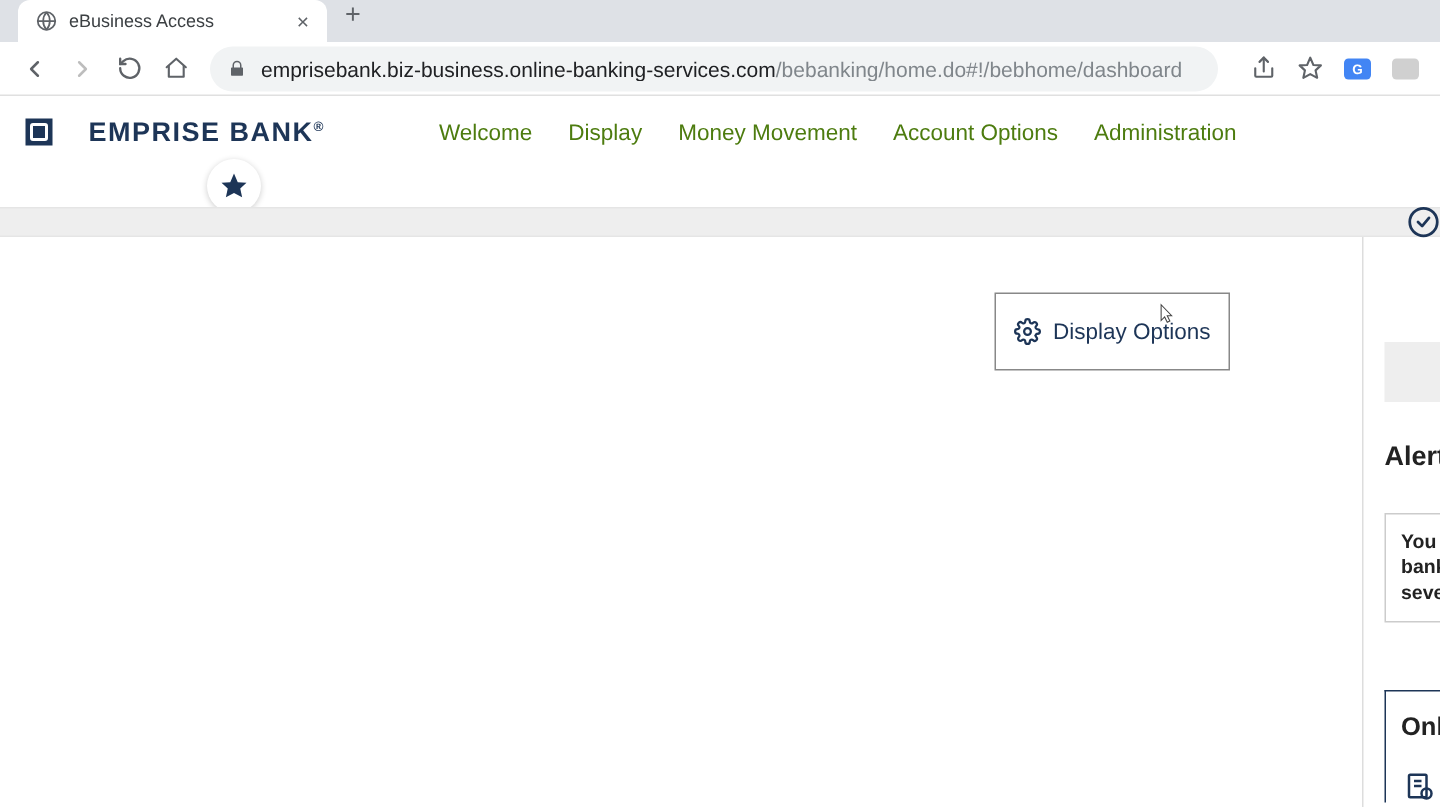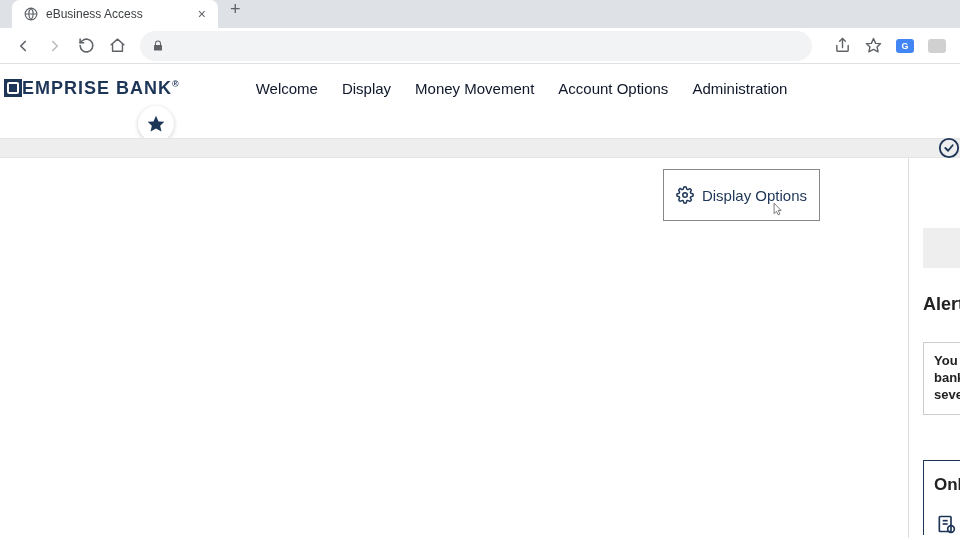--- a/index.html
+++ b/index.html
@@ -29,45 +29,45 @@
     .action-icons { display: flex; align-items: center; gap: 14px; padding-left: 8px; }
     .action-icons svg { display: block; }
     .action-icon { cursor: pointer; color: #5f6368; }
     .ext-badge { width: 18px; height: 14px; border-radius: 3px; display: flex; align-items: center; justify-content: center; font-size: 9px; font-weight: 700; color: #fff; }
     .ext-badge.blue { background: #4285f4; }
     .ext-badge.gray { background: #d0d0d0; }
 
     
     .page { background: #fff; }
     .topnav { display: flex; align-items: center; height: 48px; padding: 0 0 0 0; position: relative; }
-    .brand { display: flex; align-items: center; gap: 0; padding: 0 0 0 4px; margin-right: 40px; margin-left: 0; }
+    .brand { display: flex; align-items: center; gap: 24px; padding: 0 0 0 17px; margin-right: 40px; margin-left: 0; }
     .brand-mark { width: 18px; height: 18px; background: #1d3557; margin-left: 0; display: flex; align-items: center; justify-content: center; }
     .brand-mark::before { content: ""; width: 8px; height: 8px; border: 2px solid #fff; border-radius: 2px; }
     .brand-text { font-size: 18px; font-weight: 700; letter-spacing: 1px; color: #1d3557; }
     .brand-text sup { font-size: 9px; }
 
     .nav-menu { display: flex; gap: 24px; margin-left: 36px; }
-    .nav-menu-item { font-size: 15px; color: #0f172a; cursor: pointer; }
+    .nav-menu-item { font-size: 15px; color: #4d7c0f; cursor: pointer; }
 
     
     .fav-star-row { position: relative; height: 26px; background: #fff; }
     .fav-star { position: absolute; left: 138px; top: -6px; width: 36px; height: 36px; background: #fff; border-radius: 18px; box-shadow: 0 1px 4px rgba(0,0,0,0.2); display: flex; align-items: center; justify-content: center; }
     .fav-star svg { display: block; }
 
     
     .gray-band { height: 20px; background: #eee; border-top: 1px solid #e5e5e5; border-bottom: 1px solid #e5e5e5; position: relative; }
     .check-circle { position: absolute; right: 0; top: -2px; }
     .check-circle svg { display: block; }
 
     
     .content { position: relative; display: flex; }
     .main-panel { flex: 1; position: relative; min-height: 380px; }
     .right-panel { width: 52px; border-left: 1px solid #ddd; padding: 0; position: relative; min-height: 380px; }
 
-    .display-options { position: absolute; right: 88px; top: 11px; display: flex; align-items: center; gap: 8px; border: 1px solid #888; padding: 16px 12px; background: #fff; cursor: pointer; text-align: center; }
+    .display-options { position: absolute; right: 88px; top: 37px; display: flex; align-items: center; gap: 8px; border: 1px solid #888; padding: 16px 12px; background: #fff; cursor: pointer; text-align: center; }
     .display-options svg { display: block; }
     .display-options-label { font-size: 15px; color: #1d3557; }
 
     .cursor { position: absolute; right: 124px; top: 42px; }
     .cursor svg { display: block; }
 
     
     .right-strip { position: relative; }
     .right-gray-box { position: absolute; left: 14px; top: 70px; width: 60px; height: 40px; background: #eee; }
     .alerts-heading { position: absolute; left: 14px; top: 136px; font-size: 18px; font-weight: 700; color: #222; white-space: nowrap; }
@@ -116,20 +116,23 @@
       <svg width="17" height="17" viewBox="0 0 24 24" fill="none" stroke="#5f6368" stroke-width="2" stroke-linecap="round" stroke-linejoin="round">
           <path d="M3 11l9-8 9 8"></path>
           <path d="M5 10v10h14V10"></path>
         </svg>
     </span>
     <div class="addr-bar">
       <span class="addr-lock">
         <svg width="12" height="12" viewBox="0 0 24 24" fill="#5f6368">
             <path d="M6 10V7a6 6 0 1 1 12 0v3h1a1 1 0 0 1 1 1v9a1 1 0 0 1-1 1H5a1 1 0 0 1-1-1v-9a1 1 0 0 1 1-1h1zm2 0h8V7a4 4 0 1 0-8 0v3z"></path>
           </svg>
+      </span>
+      <span class="addr-text">
+        <span class="addr-host">emprisebank.biz-business.online-banking-services.com</span><span class="addr-path">/bebanking/home.do#!/bebhome/dashboard</span>
       </span>
     </div>
     <div class="action-icons">
       <span class="action-icon">
         <svg width="17" height="17" viewBox="0 0 24 24" fill="none" stroke="#5f6368" stroke-width="2" stroke-linecap="round" stroke-linejoin="round">
             <path d="M4 12v7a1 1 0 0 0 1 1h14a1 1 0 0 0 1-1v-7"></path>
             <polyline points="16 6 12 2 8 6"></polyline>
             <line x1="12" y1="2" x2="12" y2="15"></line>
           </svg>
       </span>

